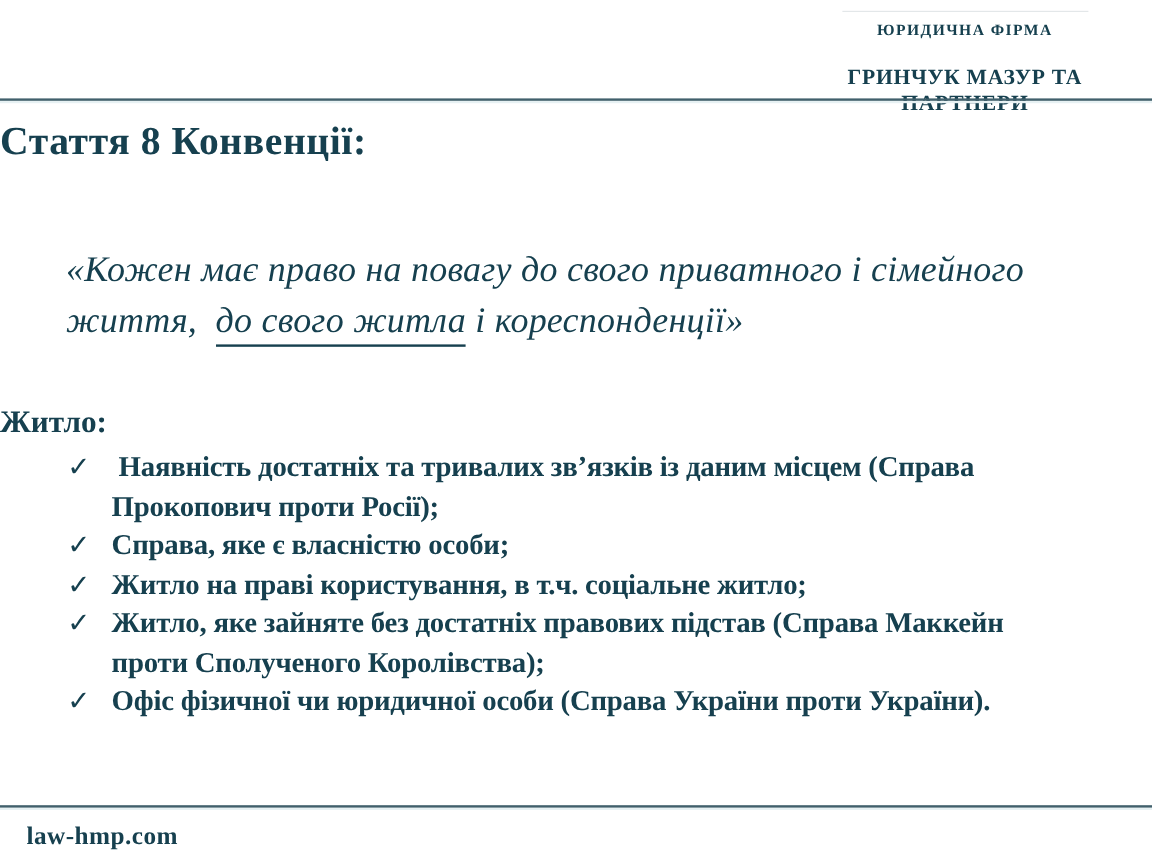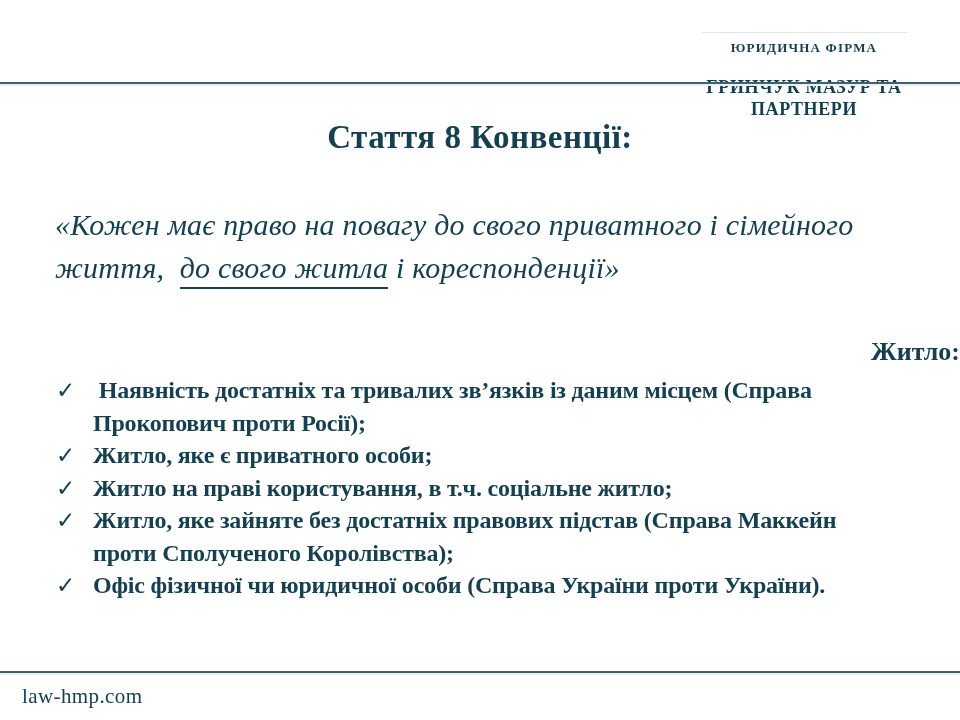--- a/index.html
+++ b/index.html
@@ -13,55 +13,55 @@
   body {
     width: 960px; height: 720px;
     background: #ffffff;
     font-family: "Liberation Serif", serif;
     color: var(--text);
     overflow: hidden;
   }
   .slide { position: relative; width: 960px; height: 720px; background: #fff; }
 
   
-  .header-block { position: absolute; top: 32px; left: 656px; width: 296px; text-align: center; }
+  .header-block { position: absolute; top: 9px; left: 656px; width: 296px; text-align: center; }
   .header-ornament { width: 205px; height: 1px; background: var(--ornament); margin: 0 auto 7px auto; }
   .firm-type { font-size: 13px; font-weight: bold; letter-spacing: 1.2px; line-height: 15px; }
   .firm-name { font-size: 18px; font-weight: bold; letter-spacing: 0.6px; line-height: 22px; margin-top: 21px; }
 
   .header-rule {
     position: absolute; top: 82px; left: 0; width: 960px; height: 2px;
     background: var(--rule);
     box-shadow: 0 2px 0 var(--rule-glow);
   }
 
   
   .title {
-    position: absolute; top: 119px; left: 0; width: 960px;
-    text-align: center;
+    position: absolute; top: 100px; left: 0; width: 960px;
+    text-align: left;
     font-size: 33px; font-weight: bold; letter-spacing: 0.5px;
   }
 
   
   .quote {
     position: absolute; top: 203px; left: 55px; width: 875px;
     font-style: italic;
     font-size: 30px; line-height: 43px;
     letter-spacing: 0.2px;
   }
   .quote-line { white-space: pre-wrap; }
   .quote-underlined {
     border-bottom: 2px solid var(--text);
     padding-bottom: 3px;
   }
 
   
   .list-heading {
     position: absolute; top: 337px; left: 0; width: 960px;
-    text-align: right;
+    text-align: left;
     font-size: 26px; font-weight: bold;
   }
 
   
   .bullet-list {
     position: absolute; top: 374px; left: 56px; width: 838px;
     list-style: none; margin: 0; padding: 0;
   }
   .bullet-item {
     display: flex;
@@ -78,21 +78,21 @@
   .bullet-text { flex: 1; white-space: pre-wrap; }
 
   
   .footer-rule {
     position: absolute; top: 671px; left: 0; width: 960px; height: 2px;
     background: var(--rule);
     box-shadow: 0 2px 0 var(--rule-glow);
   }
   .footer-site {
     position: absolute; top: 684px; left: 22px;
-    font-size: 21px; font-weight: normal; letter-spacing: 0.4px;
+    font-size: 21px; font-weight: bold; letter-spacing: 0.4px;
   }
 </style>
 </head>
 <body>
 
 <div class="slide">
 
   <div class="header-block">
     <div class="header-ornament"></div>
     <div class="firm-type">ЮРИДИЧНА ФІРМА</div>
@@ -110,21 +110,21 @@
 
   <div class="list-heading">Житло:</div>
 
   <ul class="bullet-list">
       <li class="bullet-item">
         <span class="check">✓</span>
         <span class="bullet-text"> Наявність достатніх та тривалих зв’язків із даним місцем (Справа Прокопович проти Росії);</span>
       </li>
       <li class="bullet-item">
         <span class="check">✓</span>
-        <span class="bullet-text">Житло, яке є приватного особи;</span>
+        <span class="bullet-text">Справа, яке є власністю особи;</span>
       </li>
       <li class="bullet-item">
         <span class="check">✓</span>
         <span class="bullet-text">Житло на праві користування, в т.ч. соціальне житло;</span>
       </li>
       <li class="bullet-item">
         <span class="check">✓</span>
         <span class="bullet-text">Житло, яке зайняте без достатніх правових підстав (Справа Маккейн проти Сполученого Королівства);</span>
       </li>
       <li class="bullet-item">

